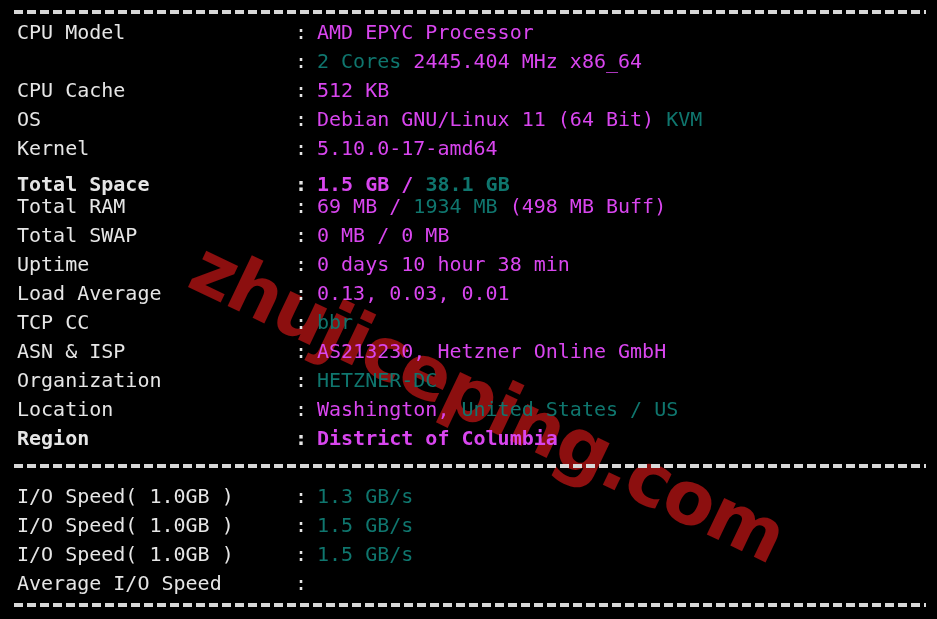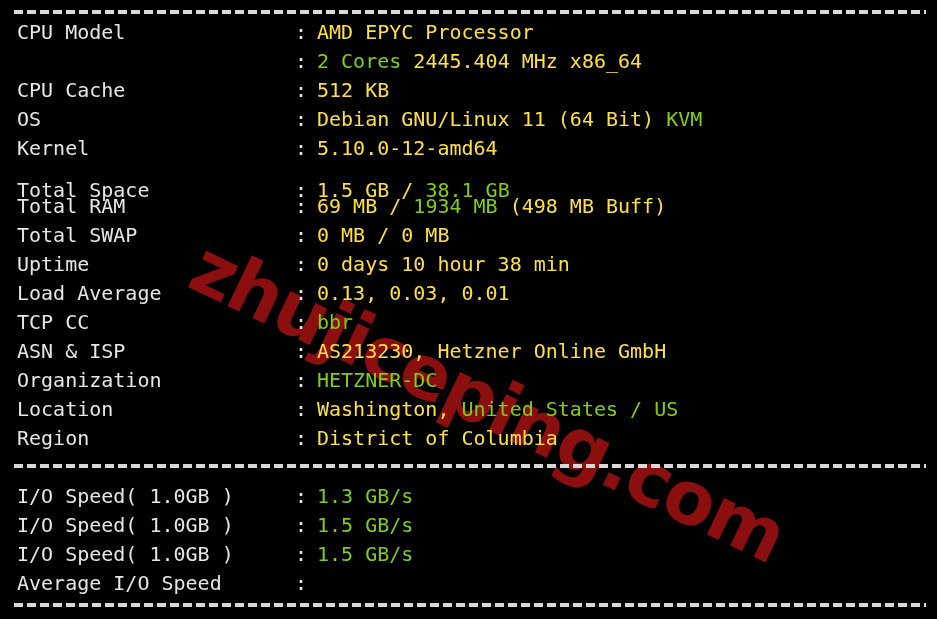--- a/index.html
+++ b/index.html
@@ -83,50 +83,50 @@
     position: absolute;
     left: 295px;
     top: 0;
     color: #e6e6e6;
   }
   .value {
     position: absolute;
     left: 317px;
     top: 0;
   }
-  .c-cyan   { color: #fde047; }
-  .c-yellow { color: #84cc16; }
+  .c-cyan   { color: #d946ef; }
+  .c-yellow { color: #0f766e; }
 </style>
 </head>
 <body>
 
 <div id="screen">
 
   <div id="watermark">
     <div class="wm-text">zhujiceping.com</div>
   </div>
 
   <div id="content">
     <div class="sep" id="sep-top"></div>
     <div id="system-info-block">
         <div class="row" style="top: 18px;"><span class="label">CPU Model</span><span class="colon">:</span><span class="value"><span class="c-cyan">AMD EPYC Processor</span></span></div>
         <div class="row" style="top: 47px;"><span class="colon">:</span><span class="value"><span class="c-yellow">2 Cores</span><span class="c-cyan"> 2445.404 MHz x86_64</span></span></div>
         <div class="row" style="top: 76px; text-align: center;"><span class="label">CPU Cache</span><span class="colon">:</span><span class="value"><span class="c-cyan">512 KB</span></span></div>
         <div class="row" style="top: 105px;"><span class="label">OS</span><span class="colon">:</span><span class="value"><span class="c-cyan">Debian GNU/Linux 11 (64 Bit)</span><span class="c-yellow"> KVM</span></span></div>
-        <div class="row" style="top: 134px; padding-left: 36px;"><span class="label">Kernel</span><span class="colon">:</span><span class="value"><span class="c-cyan">5.10.0-12-amd64</span></span></div>
-        <div class="row" style="top: 176px;"><span class="label">Total Space</span><span class="colon">:</span><span class="value"><span class="c-cyan">1.5 GB </span><span class="c-cyan">/</span><span class="c-yellow"> 38.1 GB</span></span></div>
+        <div class="row" style="top: 134px; padding-left: 36px;"><span class="label">Kernel</span><span class="colon">:</span><span class="value"><span class="c-cyan">5.10.0-17-amd64</span></span></div>
+        <div class="row" style="top: 170px; font-weight: bold;"><span class="label">Total Space</span><span class="colon">:</span><span class="value"><span class="c-cyan">1.5 GB </span><span class="c-cyan">/</span><span class="c-yellow"> 38.1 GB</span></span></div>
         <div class="row" style="top: 192px;"><span class="label">Total RAM</span><span class="colon">:</span><span class="value"><span class="c-cyan">69 MB </span><span class="c-cyan">/</span><span class="c-yellow"> 1934 MB</span><span class="c-cyan"> (498 MB Buff)</span></span></div>
         <div class="row" style="top: 221px;"><span class="label">Total SWAP</span><span class="colon">:</span><span class="value"><span class="c-cyan">0 MB / 0 MB</span></span></div>
         <div class="row" style="top: 250px;"><span class="label">Uptime</span><span class="colon">:</span><span class="value"><span class="c-cyan">0 days 10 hour 38 min</span></span></div>
         <div class="row" style="top: 279px;"><span class="label">Load Average</span><span class="colon">:</span><span class="value"><span class="c-cyan">0.13, 0.03, 0.01</span></span></div>
         <div class="row" style="top: 308px;"><span class="label">TCP CC</span><span class="colon">:</span><span class="value"><span class="c-yellow">bbr</span></span></div>
         <div class="row" style="top: 337px;"><span class="label">ASN &amp; ISP</span><span class="colon">:</span><span class="value"><span class="c-cyan">AS213230, Hetzner Online GmbH</span></span></div>
         <div class="row" style="top: 366px;"><span class="label">Organization</span><span class="colon">:</span><span class="value"><span class="c-yellow">HETZNER-DC</span></span></div>
         <div class="row" style="top: 395px; padding-left: 17px;"><span class="label">Location</span><span class="colon">:</span><span class="value"><span class="c-cyan">Washington, </span><span class="c-yellow">United States / US</span></span></div>
-        <div class="row" style="top: 424px;"><span class="label">Region</span><span class="colon">:</span><span class="value"><span class="c-cyan">District of Columbia</span></span></div>
+        <div class="row" style="top: 424px; font-weight: bold;"><span class="label">Region</span><span class="colon">:</span><span class="value"><span class="c-cyan">District of Columbia</span></span></div>
       </div>
     <div class="sep" id="sep-middle"></div>
     <div id="io-block">
         <div class="row" style="top: 482px;"><span class="label">I/O Speed( 1.0GB )</span><span class="colon">:</span><span class="value"><span class="c-yellow">1.3 GB/s</span></span></div>
         <div class="row" style="top: 511px;"><span class="label">I/O Speed( 1.0GB )</span><span class="colon">:</span><span class="value"><span class="c-yellow">1.5 GB/s</span></span></div>
         <div class="row" style="top: 540px;"><span class="label">I/O Speed( 1.0GB )</span><span class="colon">:</span><span class="value"><span class="c-yellow">1.5 GB/s</span></span></div>
         <div class="row" style="top: 569px;"><span class="label">Average I/O Speed</span><span class="colon">:</span></div>
       </div>
     <div class="sep" id="sep-bottom"></div>
   </div>

